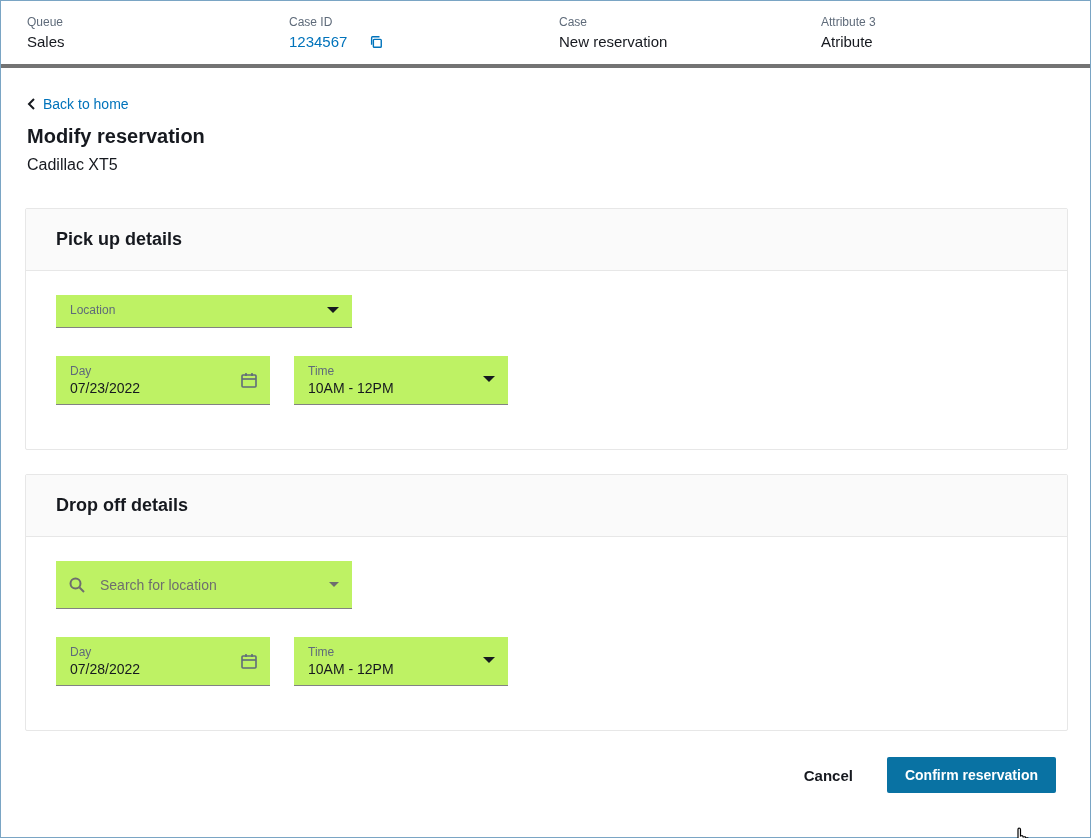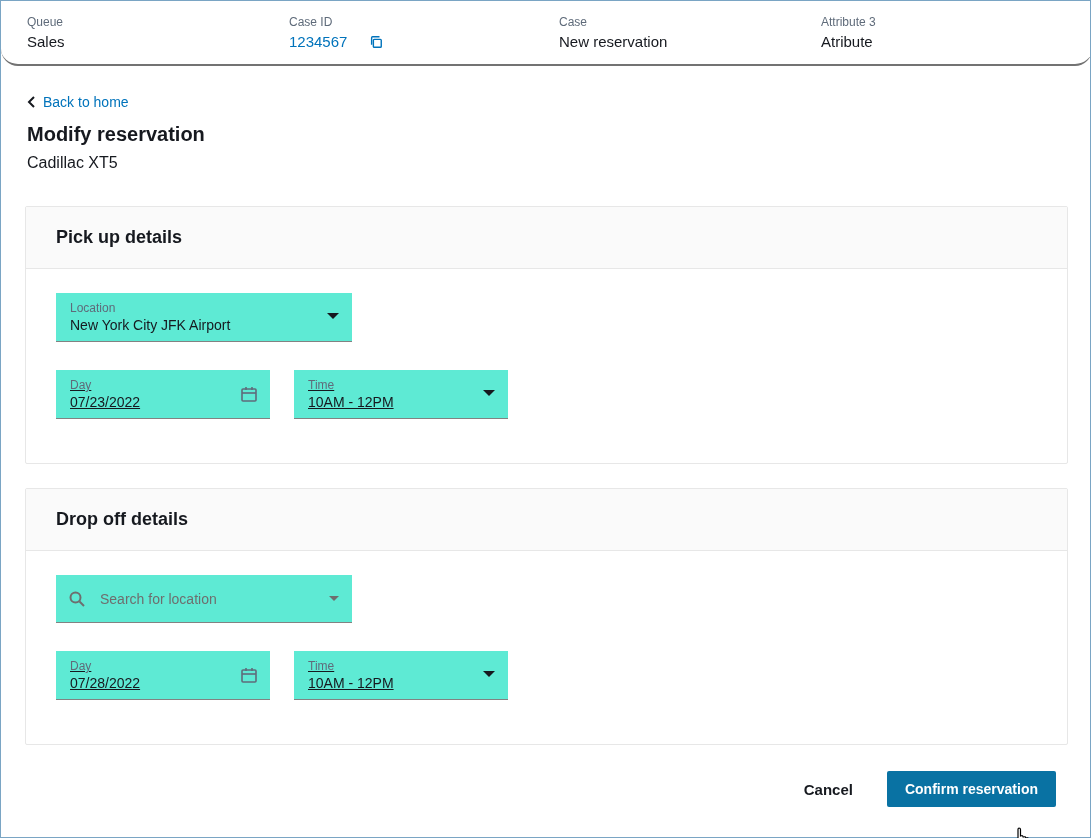--- a/index.html
+++ b/index.html
@@ -15,22 +15,21 @@
     width: 1091px;
     height: 838px;
     display: flex;
     flex-direction: column;
   }
 
   
   .attr-row {
     display: flex;
     padding: 14px 42px 14px 26px;
-    border-bottom: 2px solid #737373;
-    border-radius: 17px;
+    border-bottom: 4px solid #737373;
   }
   .attr {
     display: flex;
     flex-direction: column;
     gap: 4px;
   }
   .attr:nth-child(1){ flex: 0 0 262px; }
   .attr:nth-child(2){ flex: 0 0 270px; }
   .attr:nth-child(3){ flex: 0 0 262px; }
   .attr:nth-child(4){ flex: 1; }
@@ -97,29 +96,29 @@
   }
 
   
   .field-row {
     display: flex;
     gap: 24px;
   }
   .field-row + .field-row { margin-top: 28px; }
 
   .field {
-    background: #5eead4;
+    background: #bef264;
     border-bottom: 1px solid #828282;
     display: flex;
     flex-direction: column;
     position: relative;
     padding: 8px 14px 8px 14px;
   }
   .field-lg { width: 296px; }
-  .field-sm { width: 214px; text-decoration: underline; }
+  .field-sm { width: 214px; }
 
   .field-label {
     font-size: 12px;
     color: #5f6b7a;
     margin-bottom: 2px;
   }
   .field-value {
     font-size: 14px;
     color: #16191f;
   }
@@ -224,21 +223,20 @@
   </div>
 
   <div class="section">
     <div class="section-header">
       <div class="section-title">Pick up details</div>
     </div>
     <div class="section-body">
       <div class="field-row">
         <div class="field field-lg">
           <span class="field-label">Location</span>
-          <span class="field-value">New York City JFK Airport</span>
           <span class="trail-icon">
             <svg width="14" height="10" viewBox="0 0 14 10">
                 <path d="M1 1l6 6 6-6" fill="#16191f"></path>
               </svg>
           </span>
         </div>
       </div>
       <div class="field-row">
         <div class="field field-sm">
           <span class="field-label">Day</span>

